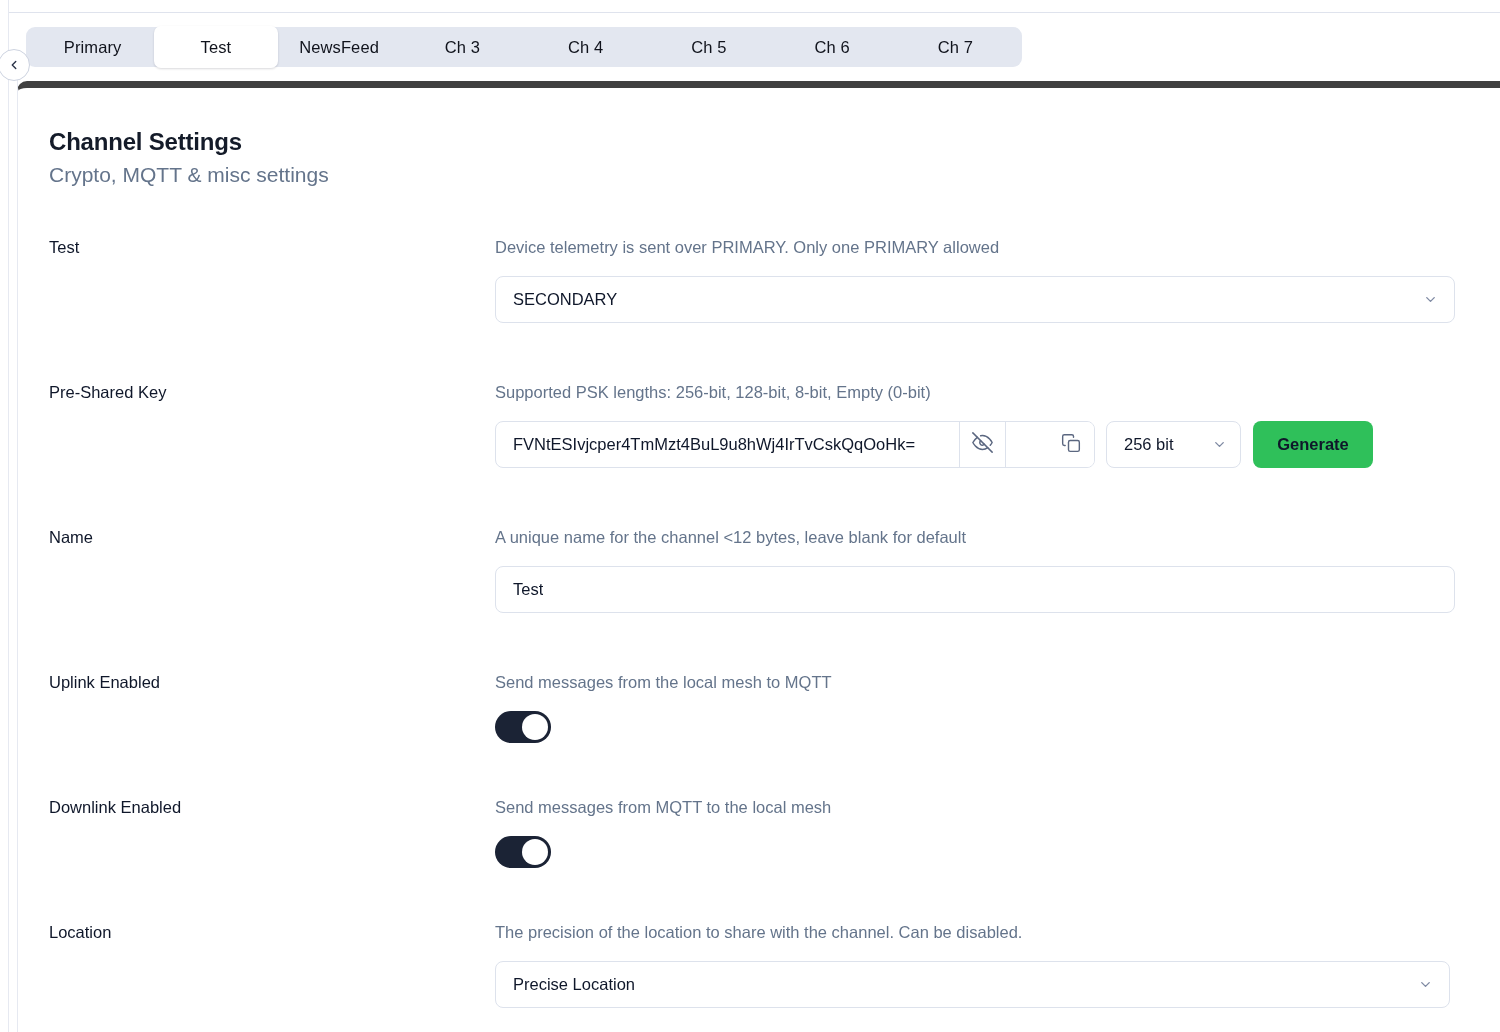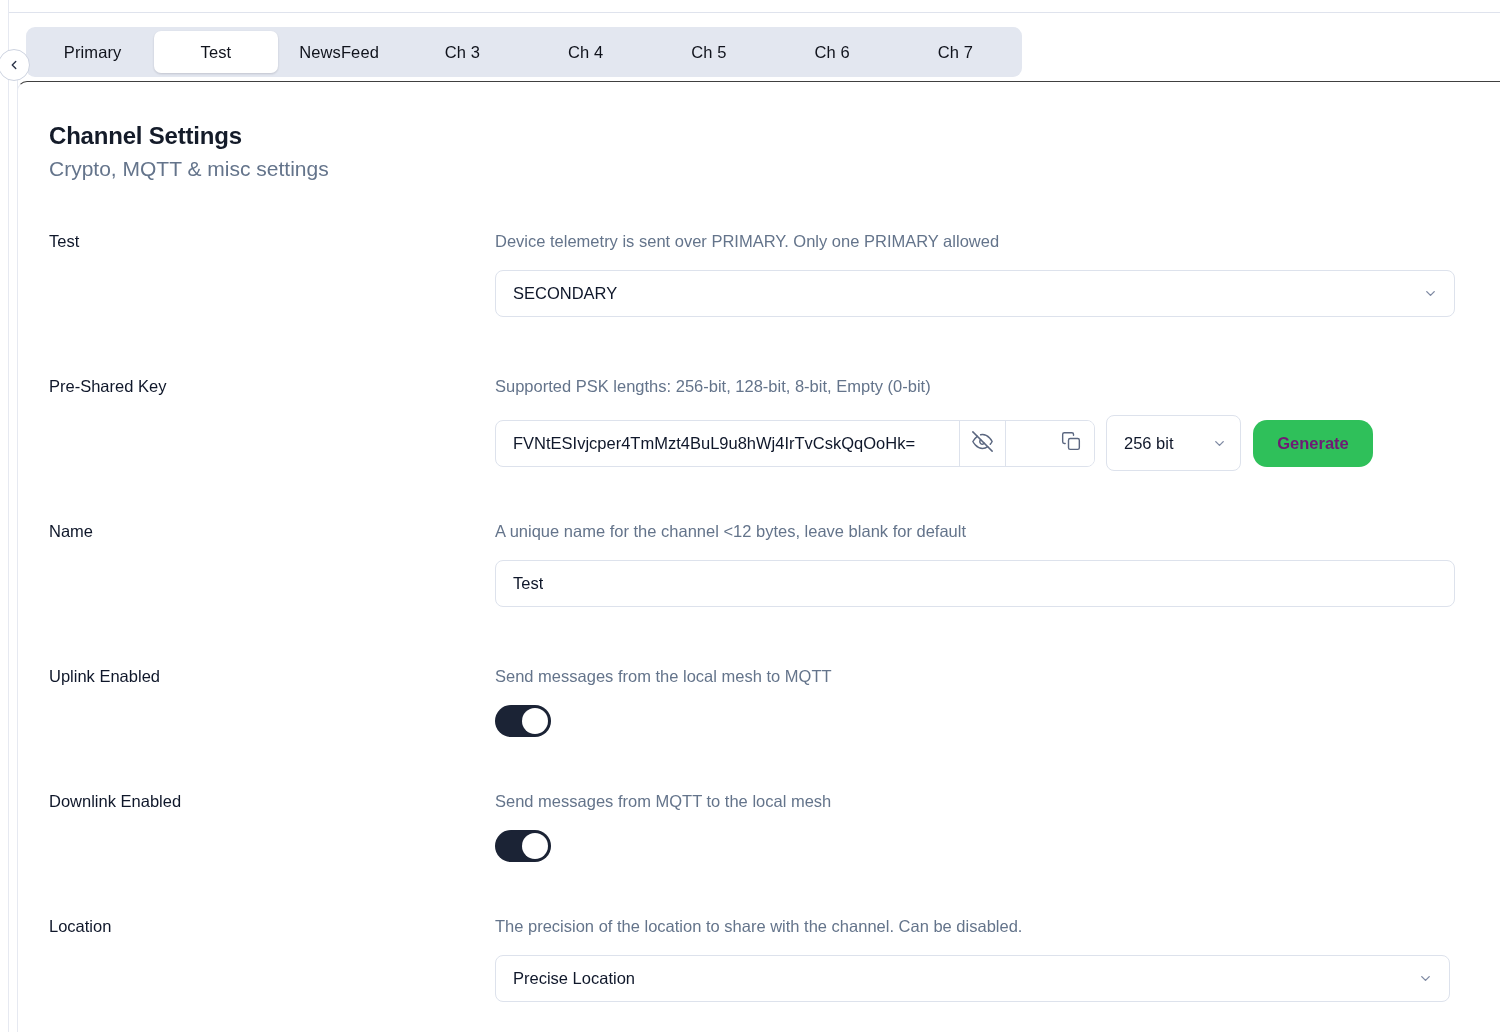--- a/index.html
+++ b/index.html
@@ -32,42 +32,42 @@
     width: 32px; height: 32px; border-radius: 50%;
     background: #ffffff; border: 1.5px solid #cdd3e0;
     display: flex; align-items: center; justify-content: center;
     cursor: pointer; z-index: 30;
   }
   .collapse-btn svg { display: block; }
 
   
   .tabbar {
     position: absolute; left: 26px; top: 27px;
-    width: 996px; height: 50px;
+    width: 996px; height: 40px;
     background: #e3e7f0; border-radius: 9px;
     display: flex; align-items: center; padding: 5px;
     z-index: 20;
   }
   .tab {
     flex: 1 1 0; height: 42px; border-radius: 7px;
     display: flex; align-items: center; justify-content: center;
     font-size: 16.5px; color: #10131c; cursor: pointer;
     background: transparent; letter-spacing: .1px;
   }
   .tab.active {
     background: #ffffff;
     box-shadow: 0 1px 2px rgba(16,24,40,.10), 0 1px 3px rgba(16,24,40,.06);
   }
 
   
   .panel {
     position: absolute; left: 17px; top: 81px;
     width: 1483px; height: 951px;
     background: #ffffff;
-    border-top: 1px solid #404040;
+    border-top: 7px solid #404040;
     border-left: 1px solid #e6e9f1;
     border-top-left-radius: 10px;
     overflow: hidden;
   }
 
   .page-title {
     position: absolute; left: 31px; top: 40px;
     font-size: 24px; font-weight: bold; color: #141b29; letter-spacing: -.2px;
   }
   .page-sub {
@@ -122,30 +122,30 @@
   .psk-field .psk-text {
     flex: 1; font-size: 16.5px; color: #0f172a; padding-left: 17px;
     white-space: nowrap; overflow: hidden;
   }
   .psk-icon-btn {
     width: 47px; height: 45px; display: flex; align-items: center;
     justify-content: center; cursor: pointer; background: #fff;
   }
   .psk-icon-btn.bordered { border-left: 1px solid #dde2ec; border-right: 1px solid #dde2ec; }
   .psk-bits {
-    margin-left: 11px; width: 135px; height: 56px;
+    margin-left: 11px; width: 135px; height: 47px;
     background: #fff; border: 1px solid #dde2ec; border-radius: 8px;
     display: flex; align-items: center; cursor: pointer;
   }
   .psk-bits .bits-val { font-size: 16.5px; color: #0f172a; padding-left: 17px; flex: 1; }
   .psk-bits .chev { padding-right: 13px; display: flex; align-items: center; }
   .gen-btn {
     margin-left: 12px; width: 120px; height: 47px;
-    background: #2fc05a; border: none; border-radius: 14px;
-    color: #701a75; font-size: 16.5px; font-weight: bold;
+    background: #2fc05a; border: none; border-radius: 8px;
+    color: #0f172a; font-size: 16.5px; font-weight: bold;
     font-family: "Liberation Sans", sans-serif;
     display: flex; align-items: center; justify-content: center;
     cursor: pointer;
   }
 
   
   .toggle {
     position: absolute; left: 477px; top: 38px;
     width: 56px; height: 32px; border-radius: 16px;
     background: #1b2335; cursor: pointer; display: flex;

